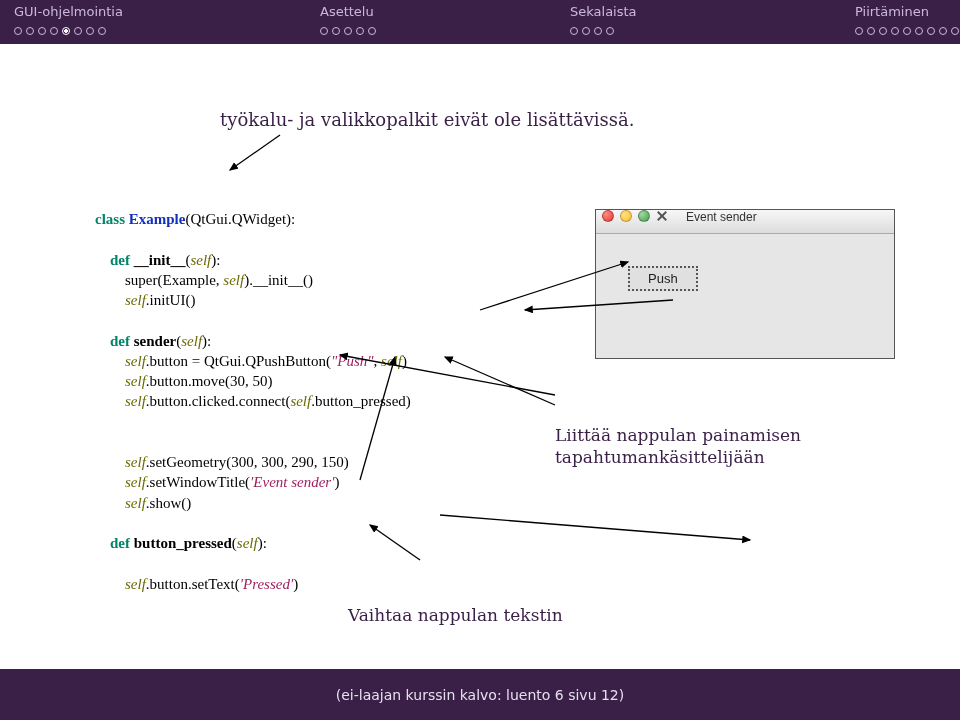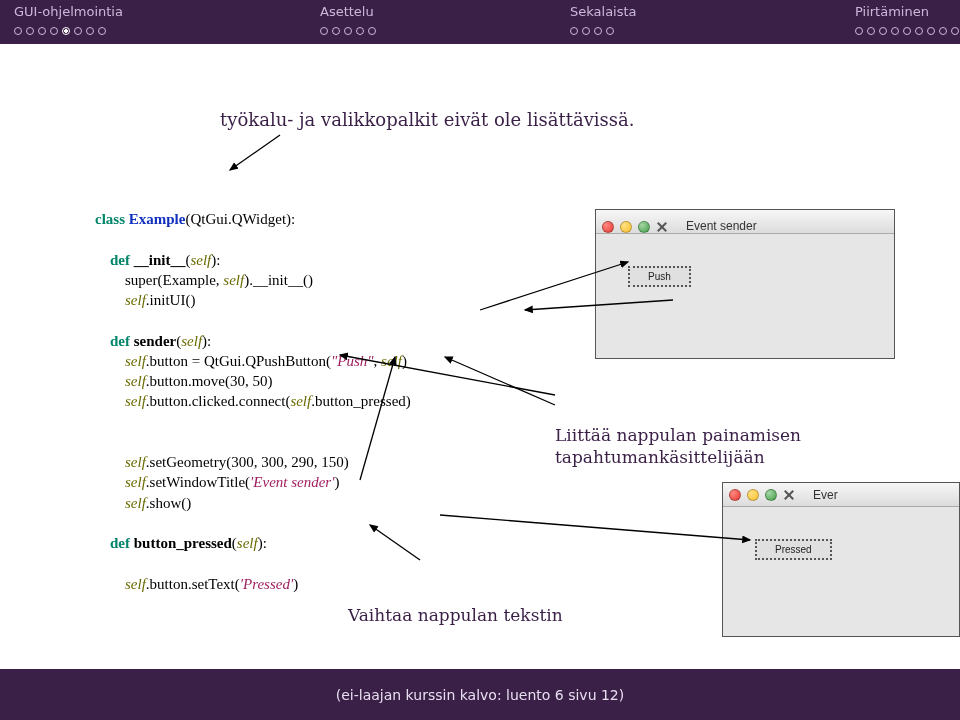--- a/index.html
+++ b/index.html
@@ -77,21 +77,21 @@
     left: 595px; top: 165px;
     width: 300px; height: 150px;
     border: 1px solid #555;
     background: #e6e6e6;
     font-family: Arial, sans-serif;
   }
   .win1 .titlebar {
     height: 24px;
     background: linear-gradient(#f7f7f7,#dcdcdc);
     border-bottom: 1px solid #aaa;
-    display: flex; align-items: flex-end;
+    display: flex; align-items: flex-start;
     gap: 6px; padding: 0 6px;
     font-size: 12px;
   }
   .tl-btn {
     width: 12px; height: 12px; border-radius: 50%;
     border: 1px solid rgba(0,0,0,.25);
   }
   .tl-red    { background: radial-gradient(circle at 30% 30%, #ff8a80, #e53935); }
   .tl-yellow { background: radial-gradient(circle at 30% 30%, #ffe082, #fbc02d); }
   .tl-green  { background: radial-gradient(circle at 30% 30%, #a5d6a7, #43a047); }
@@ -99,21 +99,21 @@
   .tl-x { width:12px; height:12px; display:inline-block; position:relative; margin-right:2px; }
   .tl-x::before, .tl-x::after {
     content:""; position:absolute; left:5px; top:0; width:2px; height:12px; background:#555;
   }
   .tl-x::before { transform: rotate(45deg); }
   .tl-x::after  { transform: rotate(-45deg); }
   .btn {
     position: absolute;
     border: 2px dotted #555;
     background: #e0e0e0;
-    font-size: 10px;
+    font-size: 13px;
     color: #222;
     padding: 3px 18px;
   }
   .win2 {
     position: absolute;
     left: 722px; top: 438px;
     width: 238px; height: 155px;
     border: 1px solid #555;
     background: #e6e6e6;
     font-family: Arial, sans-serif;
@@ -241,32 +241,20 @@
       <span class="tl-btn tl-yellow"></span>
       <span class="tl-btn tl-green"></span>
       <span class="tl-x"></span>
       <span class="tl-title">Event sender</span>
     </div>
     <div class="btn" style="left:32px; top:56px;">
       <span>Push</span>
     </div>
   </div>
 
-  <div class="win2">
-    <div class="titlebar">
-      <span class="tl-btn tl-red"></span>
-      <span class="tl-btn tl-yellow"></span>
-      <span class="tl-btn tl-green"></span>
-      <span class="tl-x"></span>
-      <span class="tl-title">Ever</span>
-    </div>
-    <div class="btn" style="left:32px; top:56px;">
-      <span>Pressed</span>
-    </div>
-  </div>
 
 </div>
 
 <svg class="arrows">
   <defs>
     <marker id="ah" markerWidth="8" markerHeight="8" refX="6" refY="3" orient="auto">
       <path d="M0,0 L7,3 L0,6 Z" fill="#000"></path>
     </marker>
   </defs>
 

